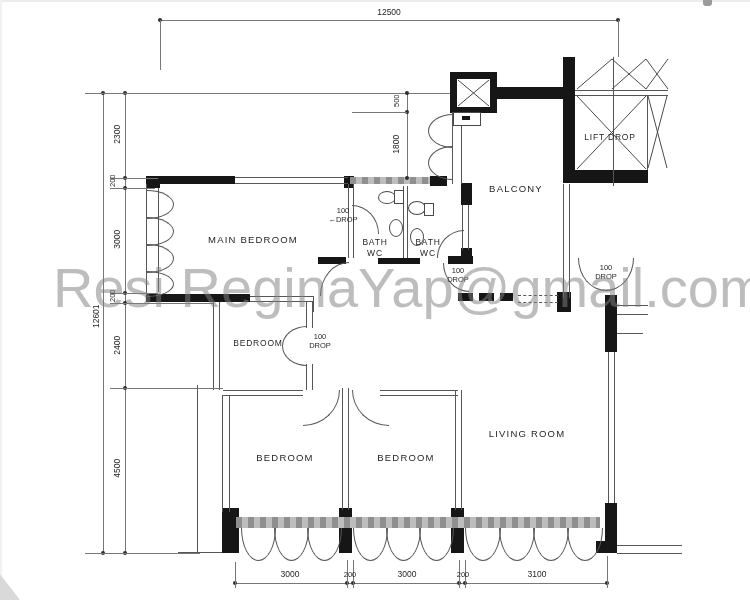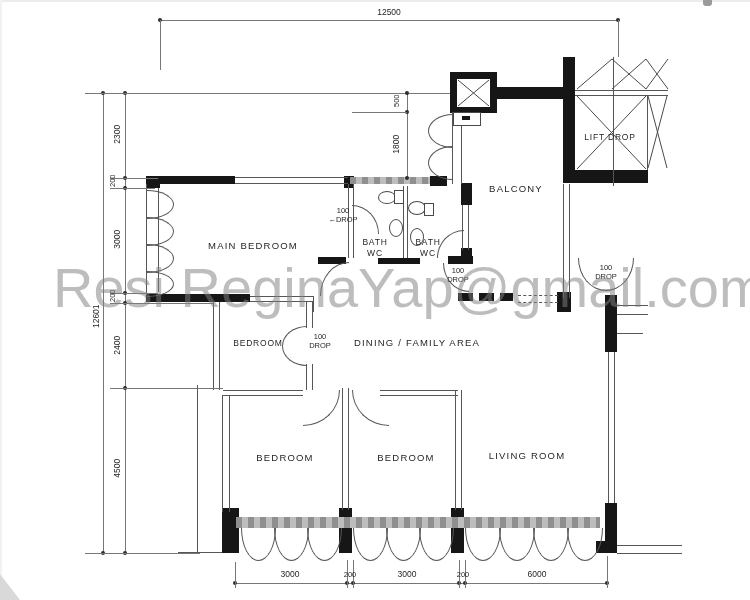--- a/index.html
+++ b/index.html
@@ -226,32 +226,31 @@
   <span class="dl dlv" style="left:87px;top:235px;width:60px">3000</span>
   <span class="dl dlv s2" style="left:99px;top:292px;width:28px">200</span>
   <span class="dl dlv" style="left:87px;top:341px;width:60px">2400</span>
   <span class="dl dlv" style="left:87px;top:464px;width:60px">4500</span>
   <span class="dl dlv s2" style="left:382px;top:97px;width:30px">500</span>
   <span class="dl dlv" style="left:376px;top:140px;width:40px">1800</span>
   <span class="dl" style="left:265px;top:570px;width:50px">3000</span>
   <span class="dl s2" style="left:336px;top:571px;width:28px">200</span>
   <span class="dl" style="left:382px;top:570px;width:50px">3000</span>
   <span class="dl s2" style="left:449px;top:571px;width:28px">200</span>
-  <span class="dl" style="left:512px;top:570px;width:50px">6000</span>
-
-  <div class="rl" style="left:193px;top:240px;width:120px">MAIN BEDROOM</div>
+  <span class="dl" style="left:512px;top:570px;width:50px">3100</span>
+
+  <div class="rl" style="left:193px;top:234px;width:120px">MAIN BEDROOM</div>
   <div class="rl sm" style="left:353px;top:237px;width:44px"><span>BATH</span><br><span>WC</span></div>
   <div class="rl sm" style="left:406px;top:237px;width:44px"><span>BATH</span><br><span>WC</span></div>
   <div class="rl" style="left:476px;top:183px;width:80px">BALCONY</div>
   <div class="rl sm" style="left:570px;top:132px;width:80px">LIFT DROP</div>
   <div class="rl sm" style="left:218px;top:338px;width:80px">BEDROOM</div>
-  <div class="rl" style="left:332px;top:337px;width:170px">DINING / FAMILY AREA</div>
   <div class="rl" style="left:235px;top:452px;width:100px">BEDROOM</div>
   <div class="rl" style="left:356px;top:452px;width:100px">BEDROOM</div>
-  <div class="rl" style="left:467px;top:450px;width:120px">LIVING ROOM</div>
+  <div class="rl" style="left:467px;top:428px;width:120px">LIVING ROOM</div>
 
   <div class="drp" style="left:324px;top:206px;width:38px">
     <span>100</span><br>
     <span>←</span><span>DROP</span>
   </div>
   <div class="drp" style="left:302px;top:332px;width:36px">
     <span>100</span><br>
     <span>DROP</span>
   </div>
   <div class="drp" style="left:440px;top:266px;width:36px">

